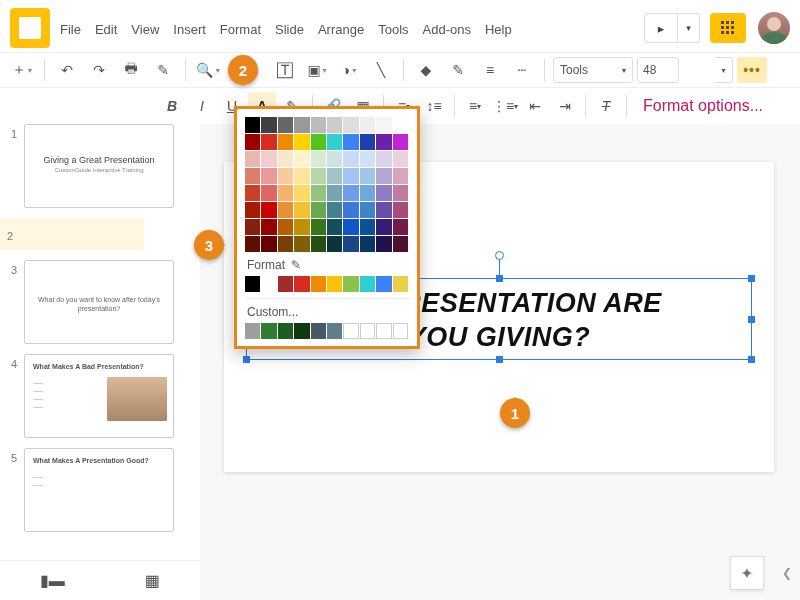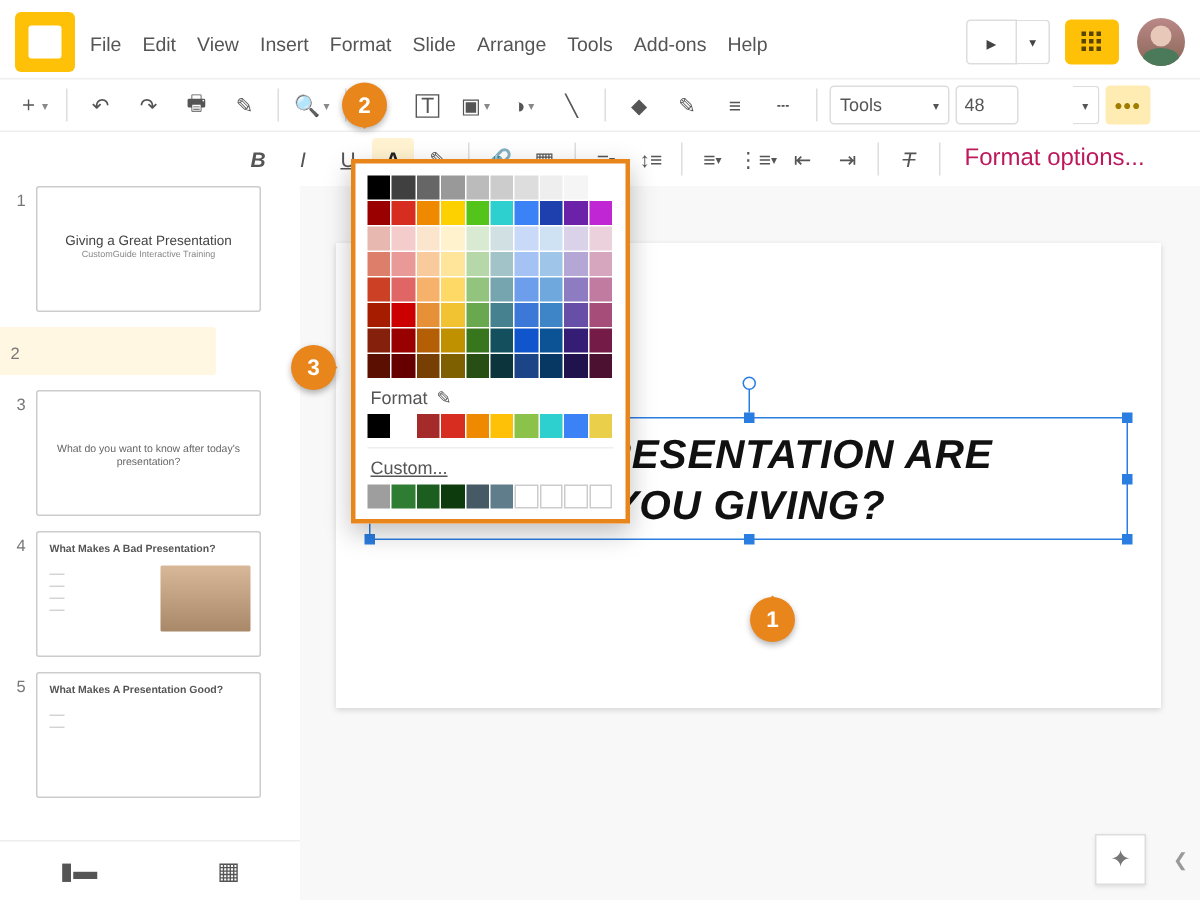--- a/index.html
+++ b/index.html
@@ -78,21 +78,21 @@
 
   
   .explore-btn { position:absolute; right:36px; bottom:10px; width:34px; height:34px; background:#fff; border:1px solid #ddd; box-shadow:0 1px 3px rgba(0,0,0,0.1); display:flex; align-items:center; justify-content:center; color:#777; font-size:16px;}
   .nav-btn { position:absolute; right:2px; bottom:10px; width:22px; height:34px; display:flex; align-items:center; justify-content:center; color:#999; font-size:12px;}
 
   
   .color-popup { position:absolute; left:234px; top:106px; width:186px; background:#fff; border:3px solid #e8861c; padding:8px 8px 6px 8px; box-shadow:0 6px 16px rgba(0,0,0,0.25); z-index:50;}
   .palette-row { display:flex; margin-bottom:1px;}
   .swatch { width:16px; height:16px; margin-right:1px; cursor:pointer;}
   .theme-label { font-size:12px; color:#555; margin:6px 0 4px 2px; display:flex; align-items:center; gap:6px;}
-  .custom-label { font-size:12px; color:#555; margin:6px 0 4px 2px;text-decoration:underline;}
+  .custom-label { font-size:12px; color:#555; margin:6px 0 4px 2px;}
   .empty-sw { width:16px; height:16px; margin-right:1px; border:1px solid #ccc; background:#fff;}
 
   
   .callout { position:absolute; width:30px; height:30px; border-radius:50%; background:#e8861c; color:#fff; font-weight:bold; font-size:15px; display:flex; align-items:center; justify-content:center; box-shadow:0 2px 4px rgba(0,0,0,0.3); z-index:60;}
   .callout.pt-down:after{ content:""; position:absolute; bottom:-8px; left:8px; border:7px solid transparent; border-top-color:#e8861c;}
   .callout.pt-up:after{ content:""; position:absolute; top:-8px; left:8px; border:7px solid transparent; border-bottom-color:#e8861c;}
   .callout.pt-right:after{ content:""; position:absolute; right:-8px; top:8px; border:7px solid transparent; border-left-color:#e8861c;}
 
 </style>
 </head>

